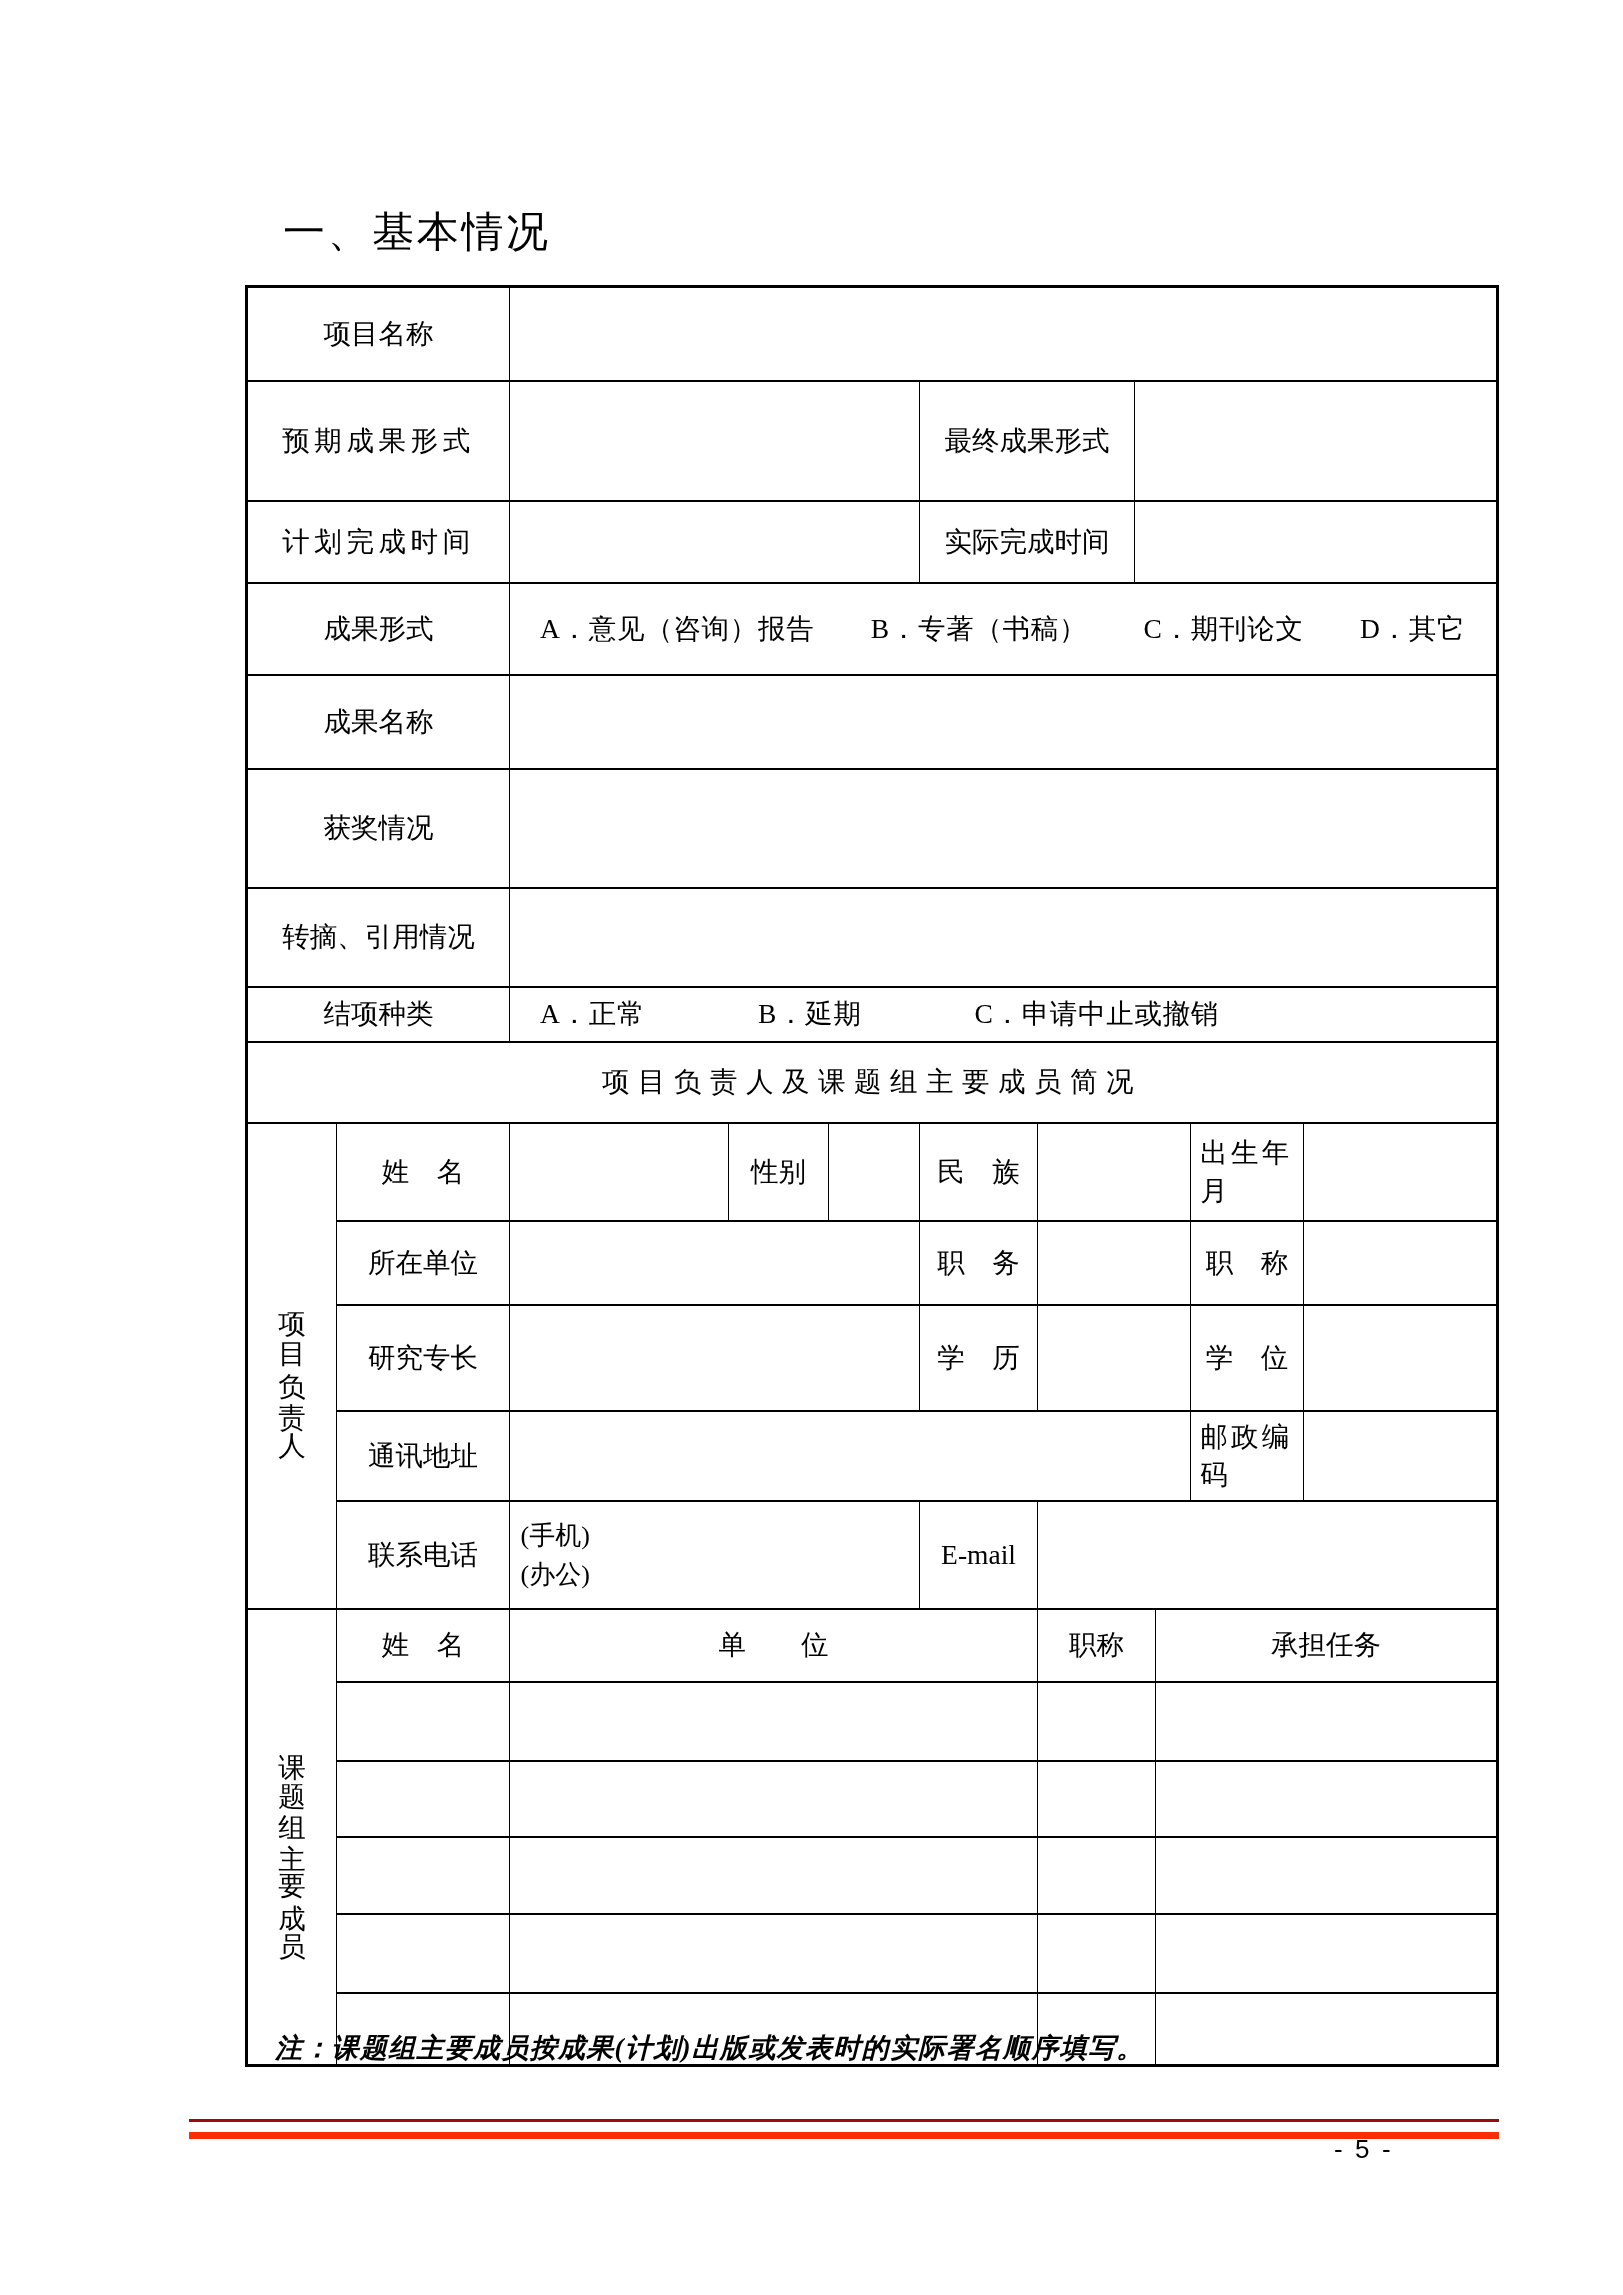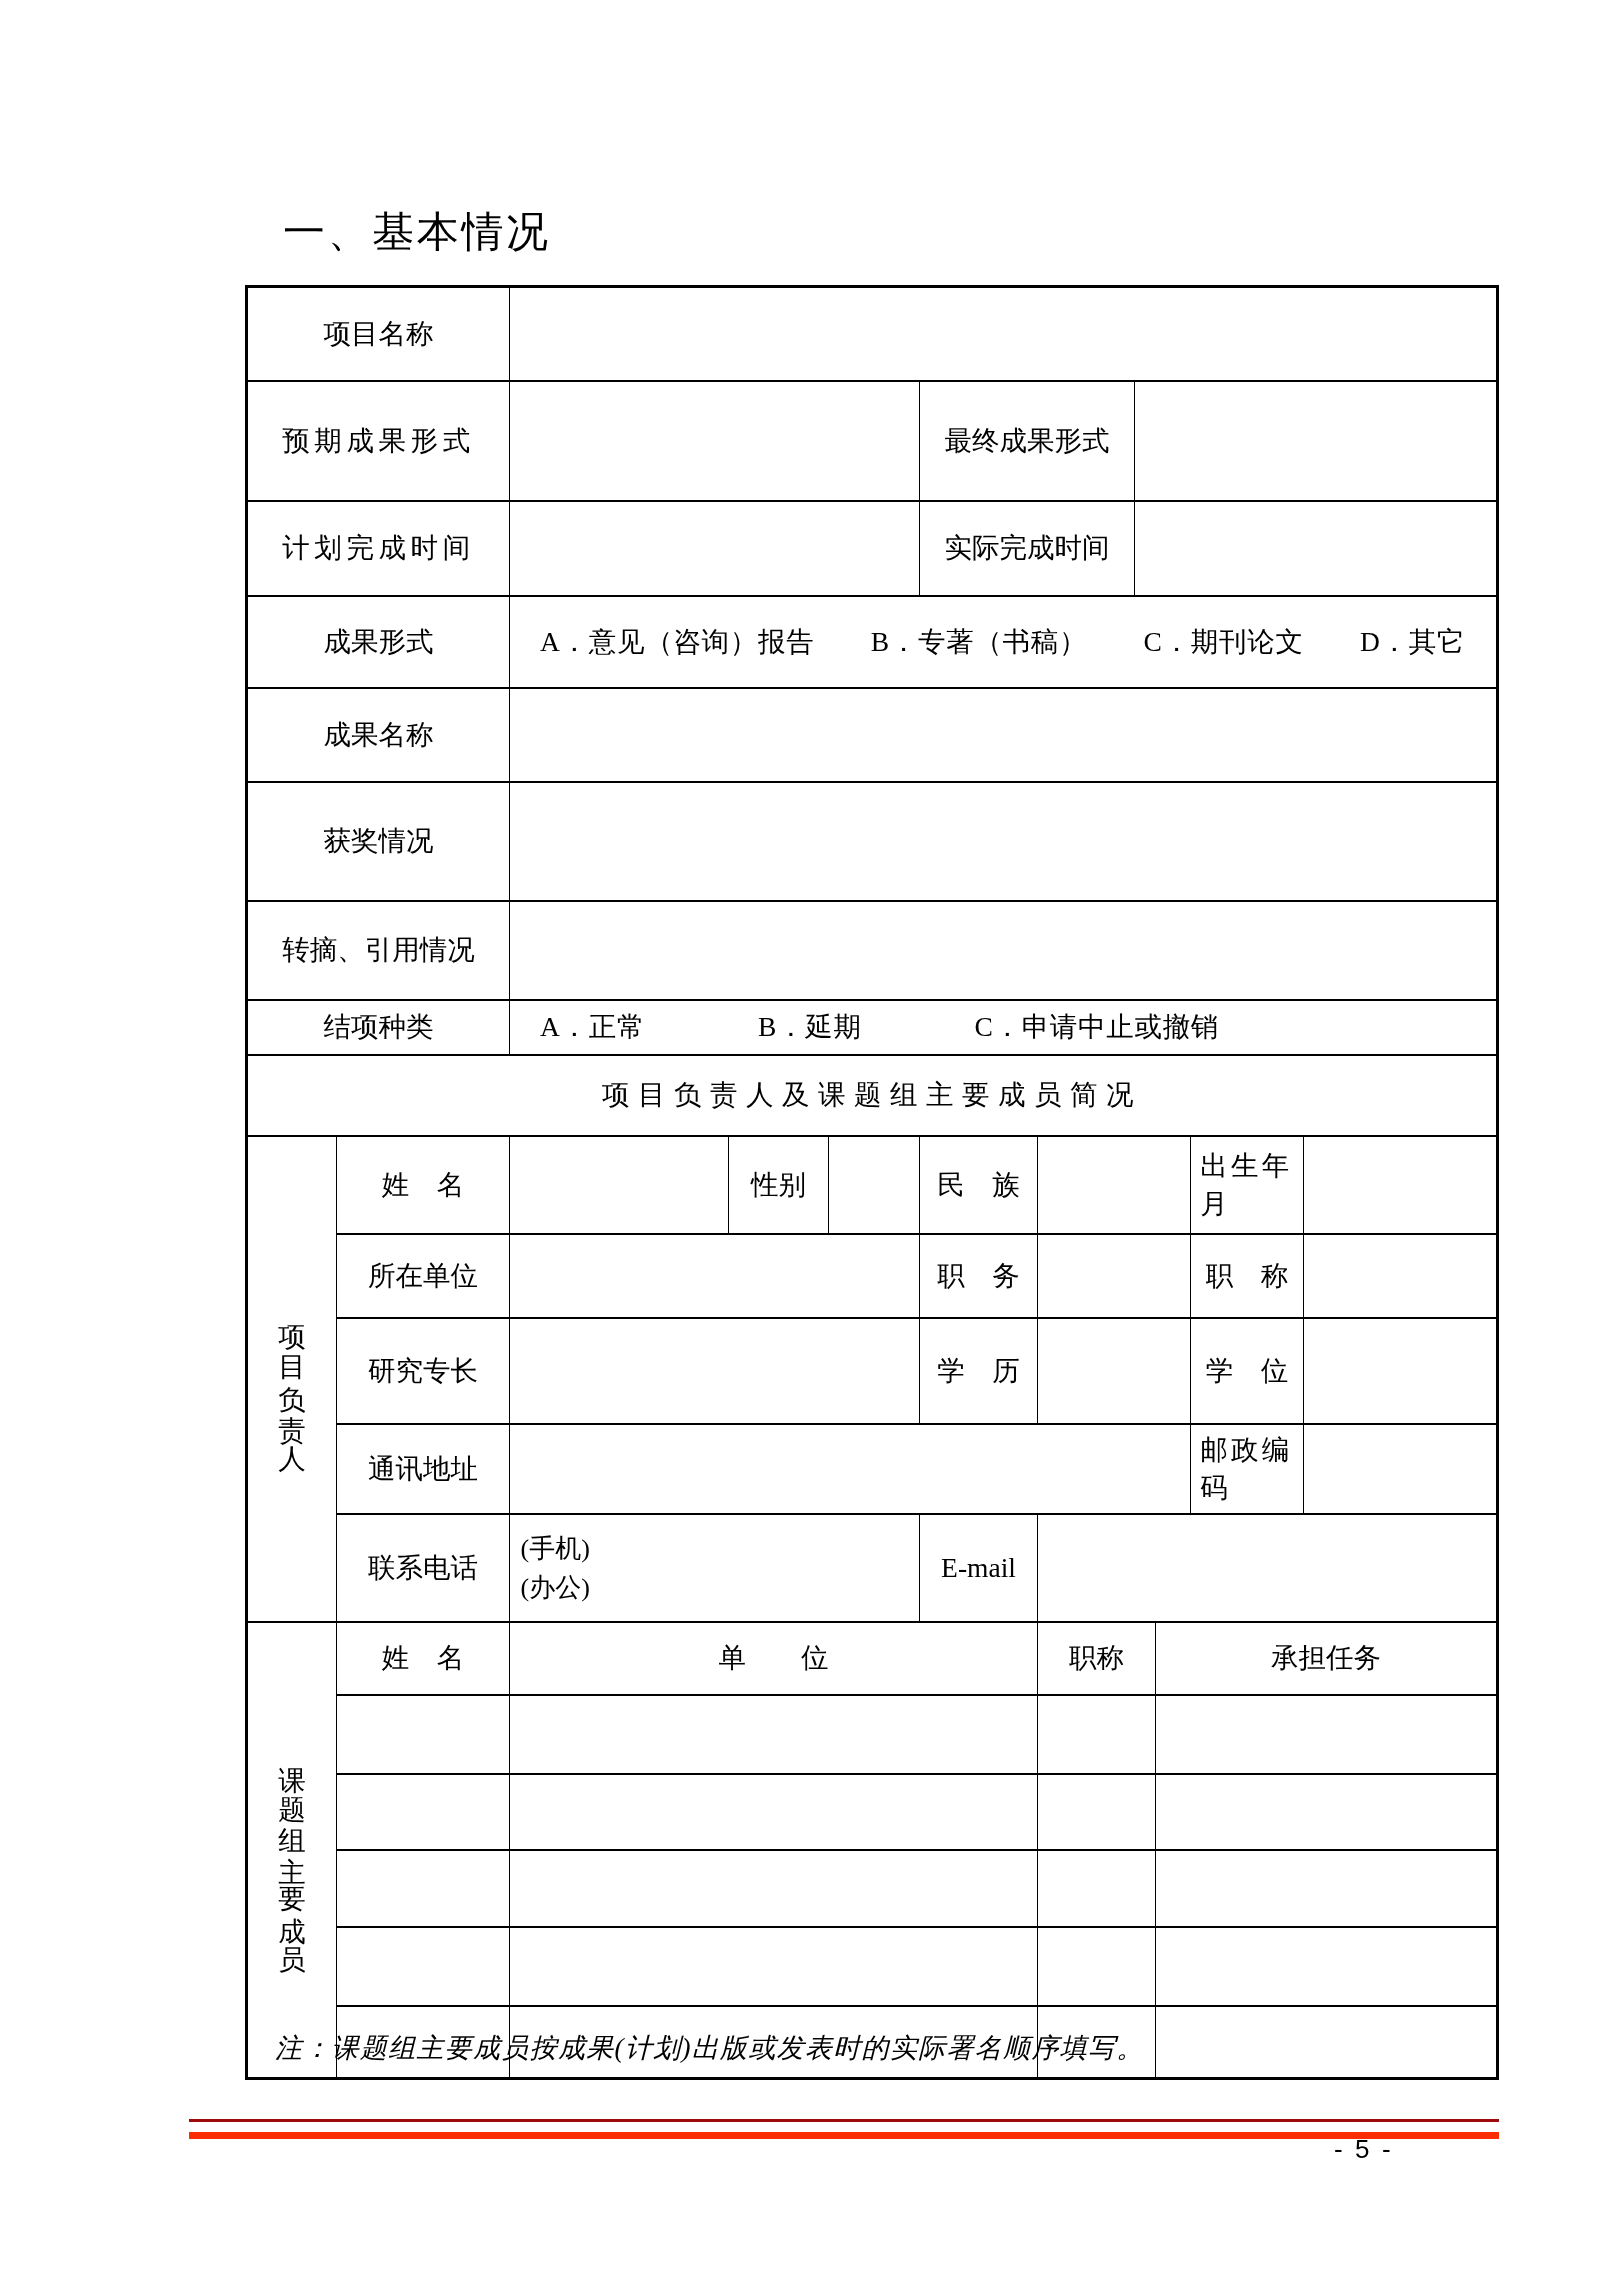--- a/index.html
+++ b/index.html
@@ -10,21 +10,21 @@
   table.form{position:absolute;left:245px;top:285px;width:1252px;border-collapse:collapse;
              table-layout:fixed;border:3.3px solid #000;}
   td{border:1.3px solid #000;border-top-width:2.6px;border-bottom-width:2.6px;
      font-size:27.5px;text-align:center;vertical-align:middle;padding:0;overflow:hidden;}
   td.sp{letter-spacing:4.6px;}
   td.opts{text-align:left;padding-left:30px;letter-spacing:0.7px;}
   td.hdr{letter-spacing:8.5px;}
   td.wrap{text-align:left;padding:2.6px 6.5px 2.6px 9.2px;letter-spacing:3.3px;line-height:1.35;}
   td.phone{text-align:left;padding-left:10.5px;font-size:26px;line-height:1.5;}
   td.vlab{writing-mode:vertical-rl;letter-spacing:30px;border-top-width:2.6px;}
-  .note{position:absolute;left:275px;top:2030px;font-size:27px;font-style:italic;letter-spacing:1.3px;}
+  .note{position:absolute;left:275px;top:2030px;font-size:27px;font-style:italic;letter-spacing:1.3px;font-weight:bold;}
   .rule-dark{position:absolute;left:189px;top:2119px;width:1310px;height:3.3px;}
   .rule-bright{position:absolute;left:189px;top:2132px;width:1310px;height:7.2px;}
   .pagenum{position:absolute;left:1334px;top:2134px;font-size:26px;
            font-family:"Liberation Sans","DejaVu Sans",sans-serif;letter-spacing:2.6px;}
 </style>
 </head>
 <body>
 
 <div class="page">
 
@@ -51,21 +51,21 @@
       <td colspan="9"></td>
     </tr>
 
     <tr style="height:120px">
       <td colspan="2" class="sp">预期成果形式</td>
       <td colspan="3"></td>
       <td colspan="2">最终成果形式</td>
       <td colspan="4"></td>
     </tr>
 
-    <tr style="height:95px">
+    <tr style="height:82px">
       <td colspan="2" class="sp">计划完成时间</td>
       <td colspan="3"></td>
       <td colspan="2">实际完成时间</td>
       <td colspan="4"></td>
     </tr>
 
     <tr style="height:92px">
       <td colspan="2">成果形式</td>
       <td colspan="9" class="opts">A．意见（咨询）报告　　B．专著（书稿）　　C．期刊论文　　D．其它</td>
     </tr>

